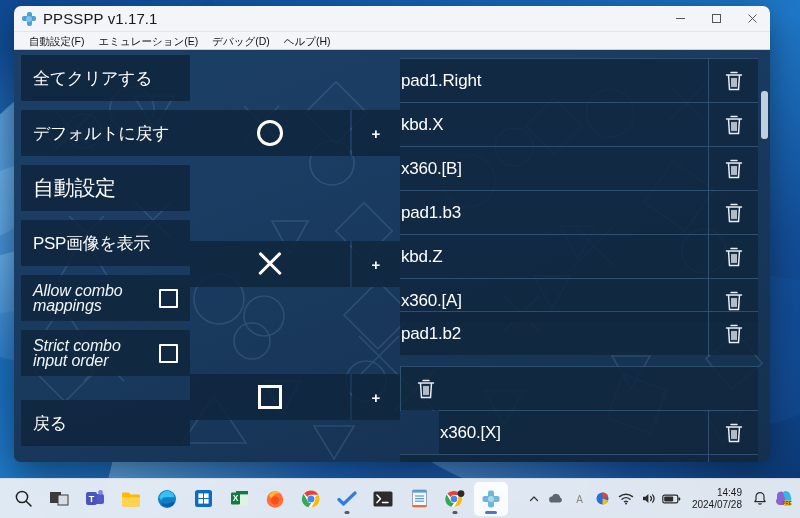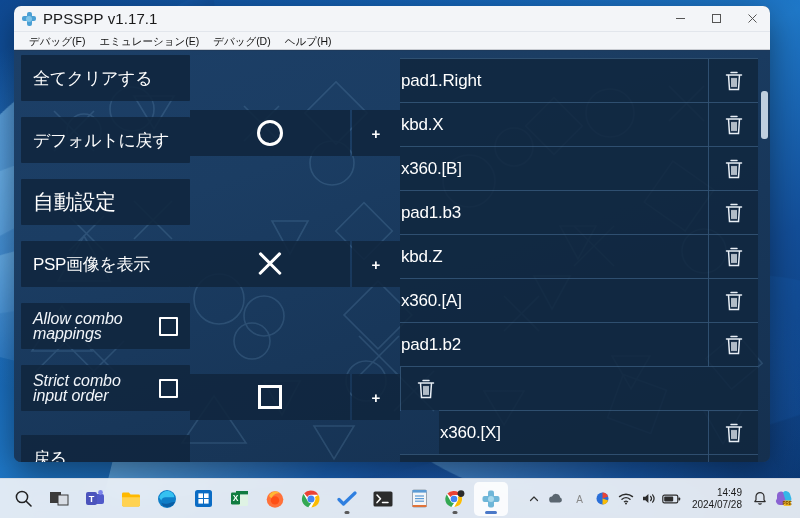--- a/index.html
+++ b/index.html
@@ -82,21 +82,21 @@
 
   
   #left-panel {
     width:176px; flex:0 0 176px;
     padding:4px 0 0 7px;
     position:relative; z-index:2;
   }
   .lbtn {
     background:rgba(16,38,62,0.88);
     color:#fff;
-    height:46px; margin-bottom:16px;
+    height:46px; margin-bottom:9px;
     display:flex; align-items:center;
     padding-left:12px;
     border-radius:1px;
   }
   .lbtn .lbl { font-size:17px; letter-spacing:-0.3px; }
   .lbtn.big .lbl { font-size:21px; }
   .lbtn.chk {
     justify-content:space-between; padding-right:12px; height:46px;
   }
   .lbtn.chk .lbl {
@@ -237,21 +237,21 @@
       <div class="wc" id="wc-close">
         <svg width="11" height="11" viewBox="0 0 11 11">
             <line x1="1.5" y1="1.5" x2="9.5" y2="9.5" stroke="#555" stroke-width="1"></line>
             <line x1="9.5" y1="1.5" x2="1.5" y2="9.5" stroke="#555" stroke-width="1"></line>
           </svg>
       </div>
     </div>
   </div>
 
   <div id="menubar">
-    <div class="menu-item">デバッグ(F)</div>
+    <div class="menu-item">自動設定(F)</div>
     <div class="menu-item">エミュレーション(E)</div>
     <div class="menu-item">デバッグ(D)</div>
     <div class="menu-item">ヘルプ(H)</div>
   </div>
 
   <div id="ppsspp">
 
     <svg id="bg-symbols" viewBox="0 0 756 411" preserveAspectRatio="none">
       <g fill="none" stroke="#8fc2e8" stroke-width="1.6" opacity="0.55">
         <circle cx="70" cy="80" r="17"></circle>
@@ -392,21 +392,21 @@
           </span>
         </div>
         <div class="listrow" style="top:227px;">
           <span class="keyname">x360.[A]</span>
           <span class="trash-cell">
             <svg width="20" height="22" viewBox="0 0 20 22">
                 <path d="M7 2.5h6M2.5 5h15M4.5 5l1 14.5h9L15.5 5M8 8.5v8M10 8.5v8M12 8.5v8" fill="none" stroke="#e8eef5" stroke-width="1.5" stroke-linecap="round"></path>
               </svg>
           </span>
         </div>
-        <div class="listrow" style="top:271px;">
+        <div class="listrow" style="top:260px;">
           <span class="keyname">pad1.b2</span>
           <span class="trash-cell">
             <svg width="20" height="22" viewBox="0 0 20 22">
                 <path d="M7 2.5h6M2.5 5h15M4.5 5l1 14.5h9L15.5 5M8 8.5v8M10 8.5v8M12 8.5v8" fill="none" stroke="#e8eef5" stroke-width="1.5" stroke-linecap="round"></path>
               </svg>
           </span>
         </div>
         <div class="listrow" style="top:315px;">
           <span class="trash-cell">
             <svg width="20" height="22" viewBox="0 0 20 22">

